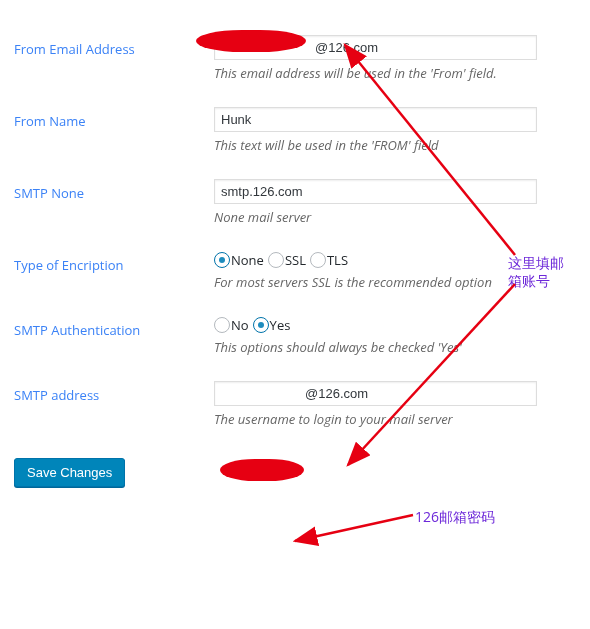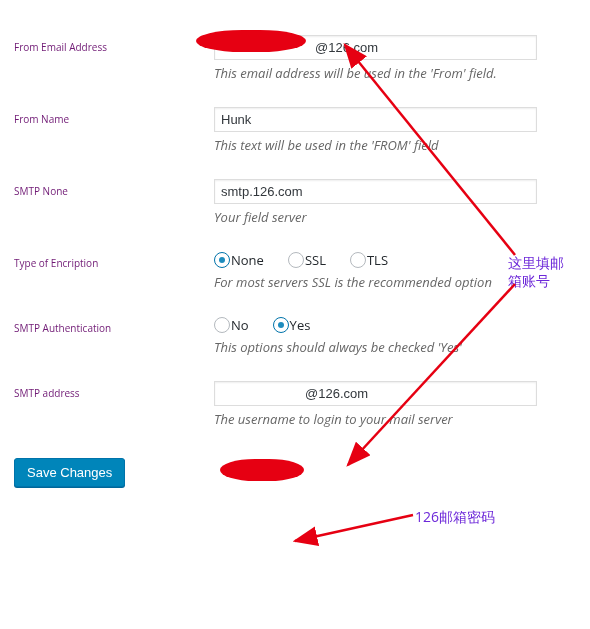--- a/index.html
+++ b/index.html
@@ -11,24 +11,24 @@
       width: 590px;
       height: 629px;
       position: relative;
       padding: 25px 0 0 14px;
     }
     .form-table { width: 100%; border-collapse: collapse; }
     .form-table th {
       text-align: left;
       vertical-align: top;
       font-weight: 400;
-      color: #701a75;
+      color: #3b82f6;
       width: 200px;
       padding: 15px 10px 20px 0;
-      font-size: 10px;
+      font-size: 13px;
     }
     .form-table td {
       vertical-align: top;
       padding: 10px 10px 15px 0;
     }
     input[type="text"], input[type="password"] {
       width: 323px;
       padding: 4px 6px;
       border: 1px solid #ddd;
       box-shadow: inset 0 1px 2px rgba(0,0,0,0.07);
@@ -36,21 +36,21 @@
       color: #32373c;
       background: #fff;
     }
     .description {
       color: #666;
       font-style: italic;
       font-size: 13px;
       margin-top: 4px;
       display: block;
     }
-    .radio-group { display: flex; align-items: center; gap: 20px; }
+    .radio-group { display: flex; align-items: center; gap: 0; }
     .radio-item { display: inline-flex; align-items: center; margin-right: 4px; }
     .radio-item label { font-size: 13px; color: #23282d; margin-left:1px; }
     input[type="radio"] {
       appearance: none;
       width: 16px; height: 16px;
       border: 1px solid #b4b9be;
       border-radius: 50%;
       position: relative;
       background: #fff;
       cursor: pointer;
@@ -117,21 +117,21 @@
     <th>From Name</th>
     <td>
       <input type="text" value="Hunk" style="">
       <span class="description">This text will be used in the 'FROM' field</span>
     </td>
   </tr>
   <tr>
     <th>SMTP None</th>
     <td>
       <input type="text" value="smtp.126.com" style="">
-      <span class="description">Your field server</span>
+      <span class="description">None mail server</span>
     </td>
   </tr>
   <tr>
     <th>Type of Encription</th>
     <td>
       <div class="radio-group">
         <span class="radio-item">
               <input type="radio" name="enc" checked="" style="">
               <label>None</label>
             </span>

